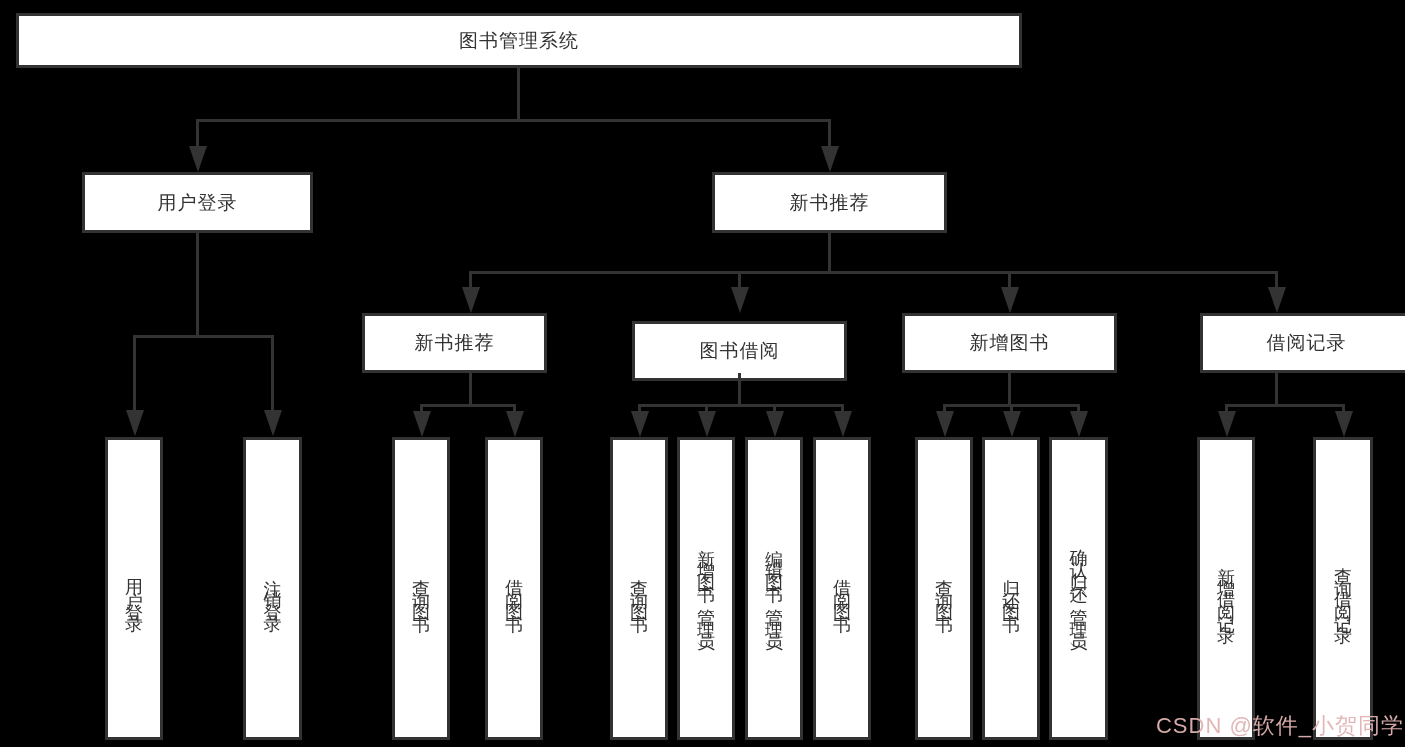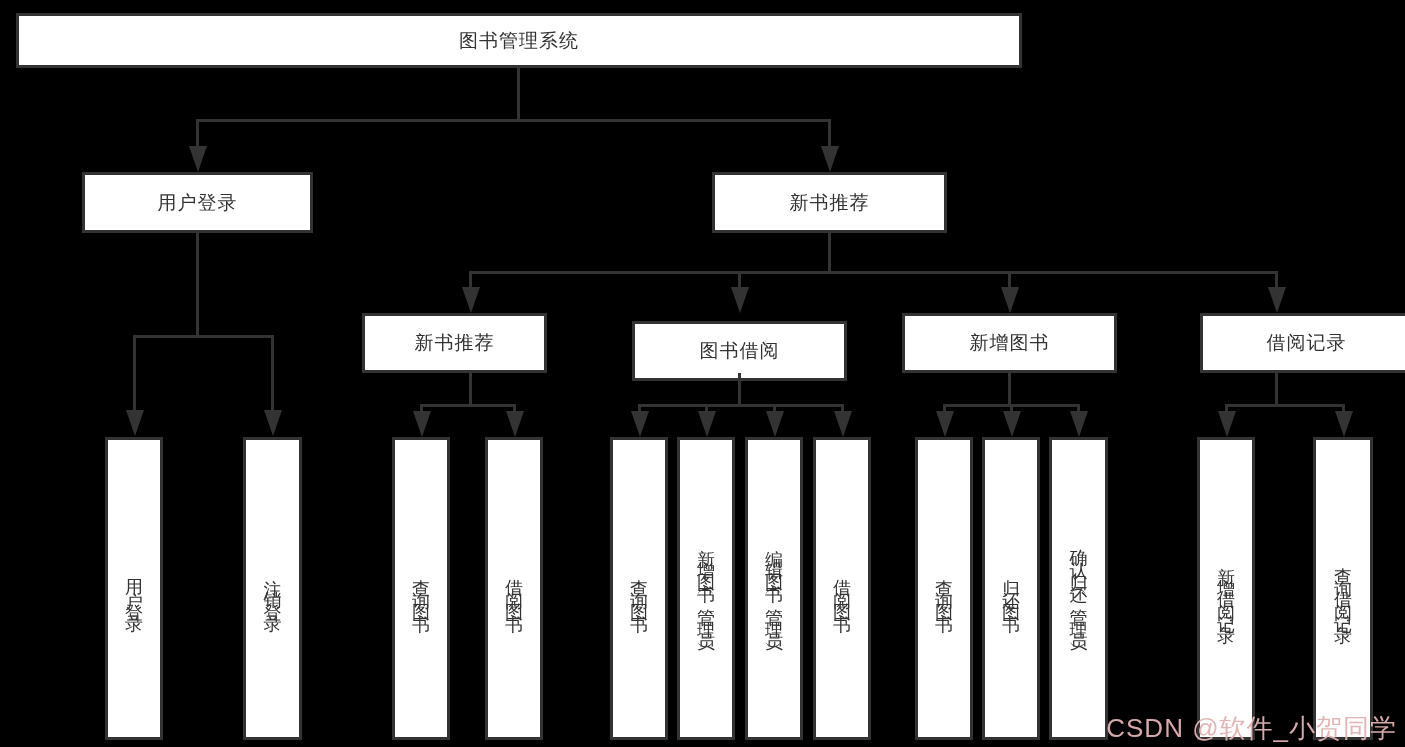--- a/index.html
+++ b/index.html
@@ -20,22 +20,22 @@
   
   .hline{position:absolute;height:3px;background:#333333;}
   .vline{position:absolute;width:3px;background:#333333;}
   .drop{position:absolute;width:3px;background:#333333;}
   .drop::after{
     content:"";position:absolute;left:50%;transform:translateX(-50%);top:100%;
     width:0;height:0;border-style:solid;border-color:#333333 transparent transparent transparent;
     border-width:26px 9px 0 9px;
   }
   .watermark{
-    position:absolute;right:8px;top:711px;z-index:5;
-    font-size:26px;color:#e2b3b3;opacity:0.95;white-space:nowrap;letter-spacing:1px;
+    position:absolute;right:1px;top:711px;z-index:5;
+    font-size:22px;color:#e2b3b3;opacity:0.95;white-space:nowrap;letter-spacing:1px;
   }
 </style>
 </head>
 <body>
 
 <div class="canvas">
 
   <div class="box h" style="left:16px;top:13px;width:1006px;height:55px;">
     <span>图书管理系统</span>
   </div>

